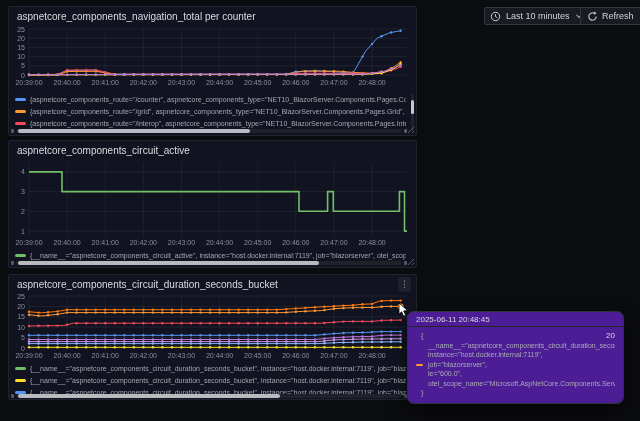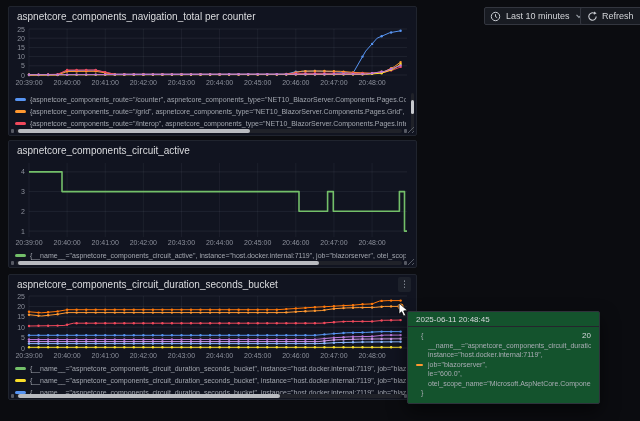--- a/index.html
+++ b/index.html
@@ -59,22 +59,22 @@
     background:repeating-linear-gradient(135deg,transparent 0 2px,#565b66 2px 3px);
     clip-path:polygon(100% 0,100% 100%,0 100%);
   }
   
   .kebab{
     position:absolute;right:5px;top:2px;width:13px;height:15px;border-radius:2px;
     background:#1d212b;color:#aab0ba;font-size:9px;line-height:15px;text-align:center;
   }
   
   #tooltip{
-    position:absolute;left:407px;top:311px;width:193px;z-index:5;box-sizing:border-box;
-    background:#14532d;border:1px solid #2e323b;border-radius:2px;
+    position:absolute;left:407px;top:311px;width:217px;z-index:5;box-sizing:border-box;
+    background:#4c1d95;border:1px solid #2e323b;border-radius:7px;
     box-shadow:0 8px 18px rgba(0,0,0,.55);
   }
   .tt-header{padding:3px 8px 2px;font-size:8px;color:#d5d7db;border-bottom:1px solid #24262d;}
   .tt-body{position:relative;padding:4px 8px 5px;font-size:7px;line-height:9.5px;color:#a9adb4;}
   .tt-value{position:absolute;right:8px;top:4px;font-size:8px;color:#d5d7db;}
   .tt-line{position:relative;padding-left:12px;white-space:nowrap;overflow:hidden;}
   .tt-line.brace{padding-left:5px;}
   .tt-marker{position:absolute;left:0;top:4px;width:7px;height:2px;border-radius:1px;}
   
   #cursor{position:absolute;left:398px;top:302px;z-index:6;}

